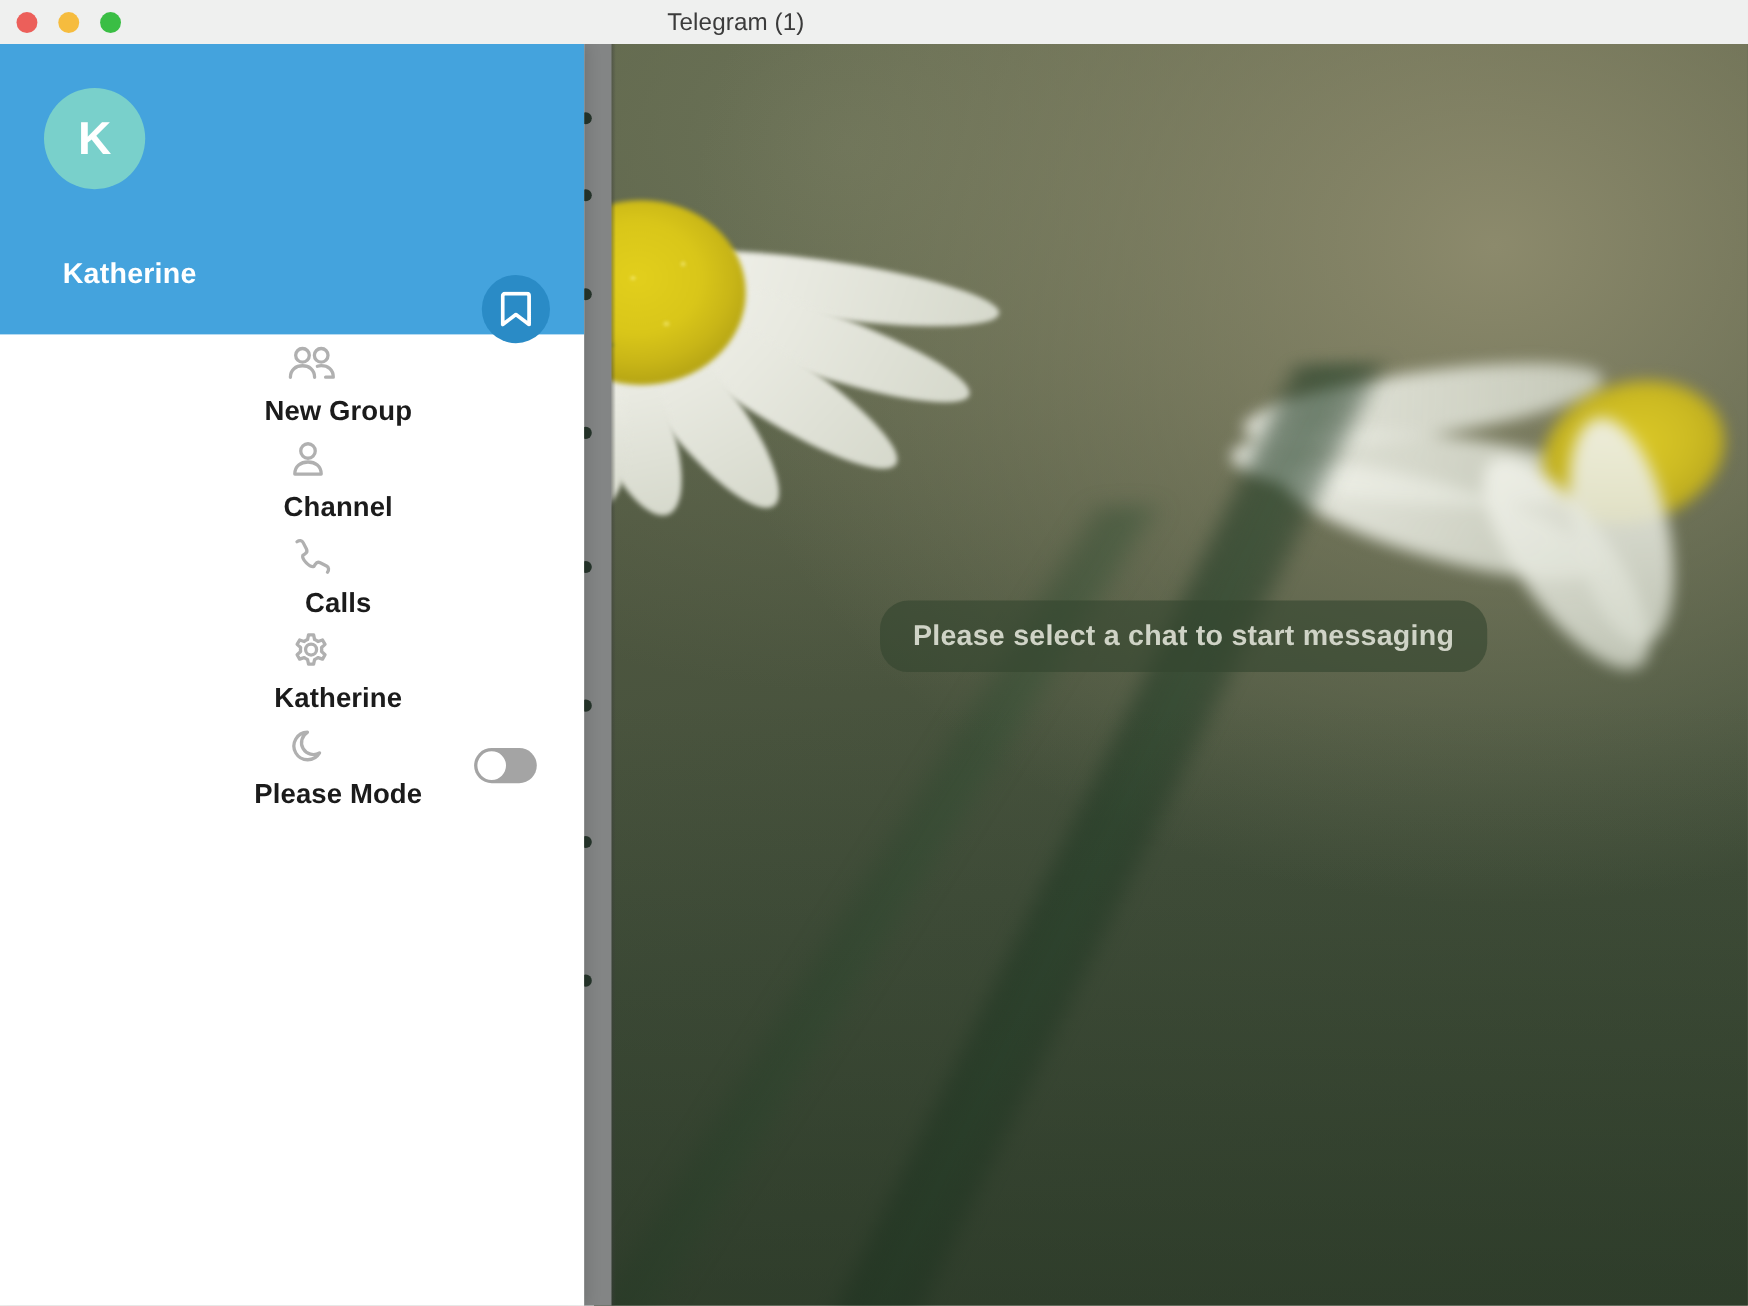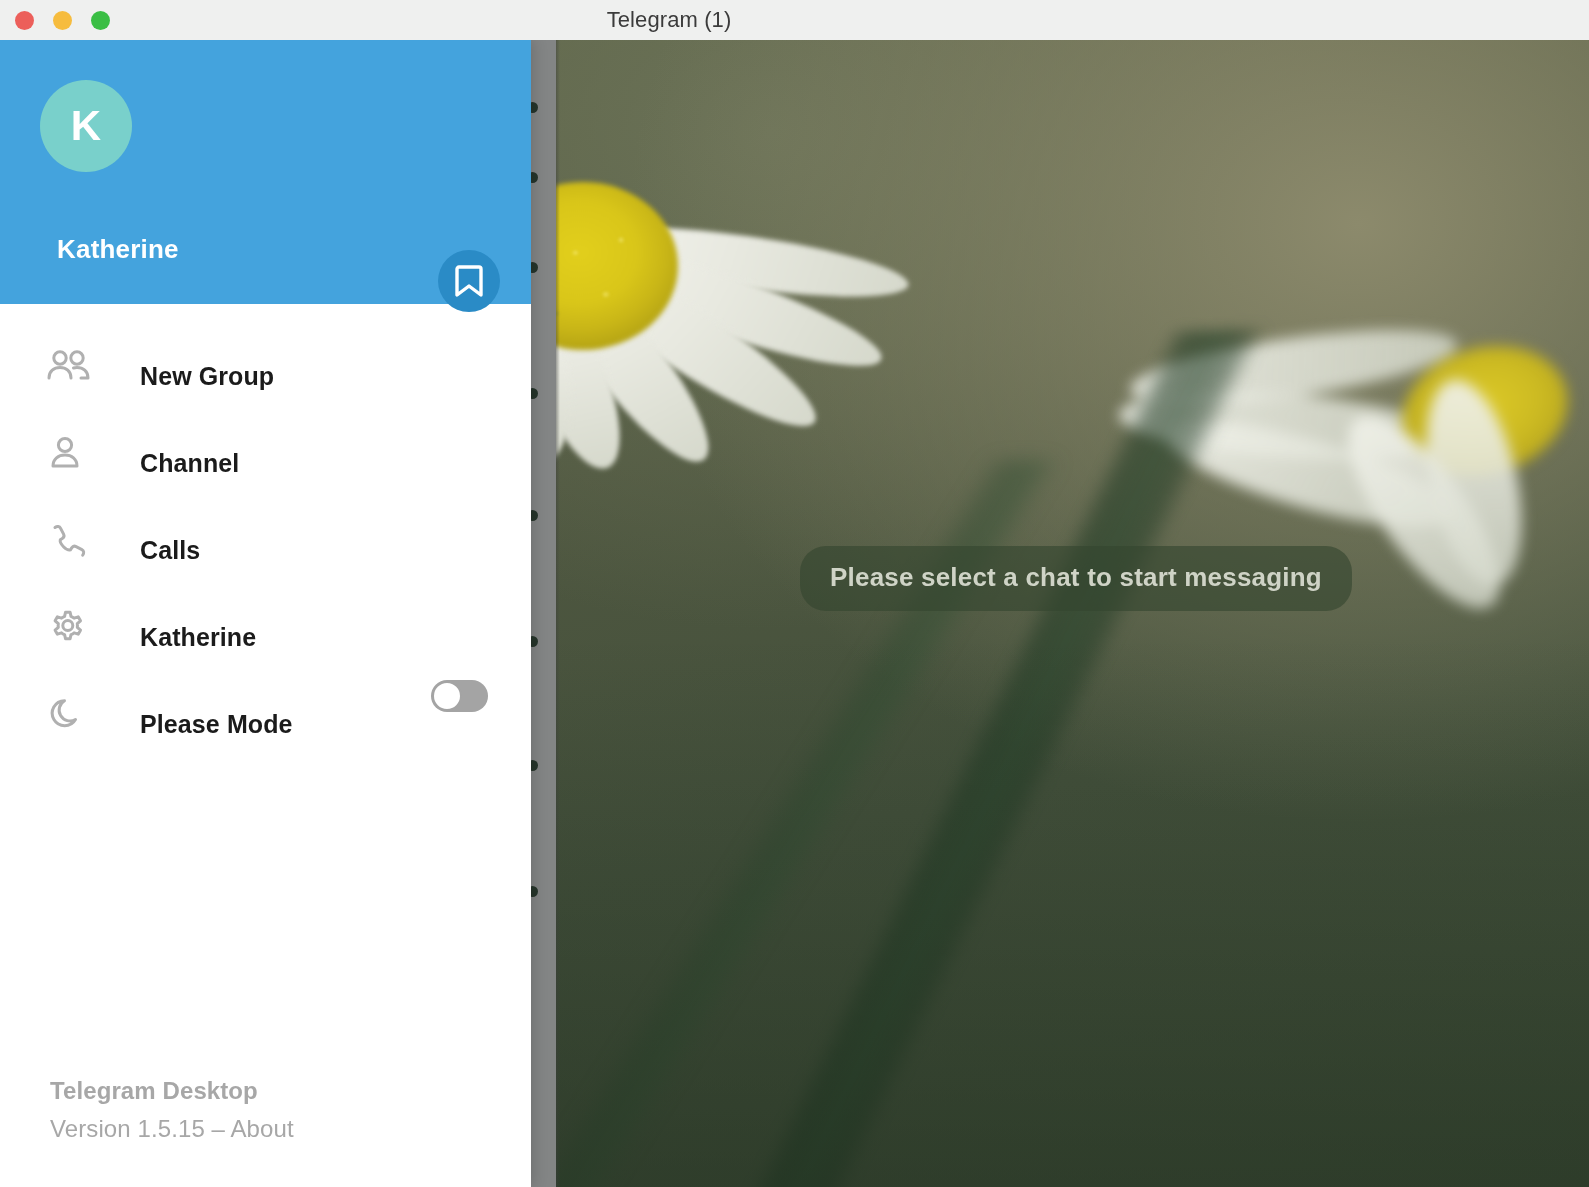--- a/index.html
+++ b/index.html
@@ -208,24 +208,25 @@
     border-radius:50%;
     background:#2a8bc6;
     display:flex; align-items:center; justify-content:center;
     cursor:pointer;
   }
 
   
   .menu { position:absolute; left:0; top:264px; width:531px; }
   .menu-item {
     position:relative;
-    display:flex; align-items:flex-end;
+    display:flex; align-items:center;
     height:87px;
     padding-left:46px;
     cursor:pointer;
+    flex-direction:column;
   }
   .menu-item .mi-icon {
     width:56px; height:48px;
     display:flex; align-items:center; justify-content:flex-start;
     flex:0 0 56px;
   }
   .menu-item .mi-label {
     margin-left:38px;
     font-size:25px;
     font-weight:bold;
@@ -382,24 +383,20 @@
           </svg>
         </span>
         <span class="mi-label">Please Mode</span>
         <span class="toggle">
           <span class="knob"></span>
         </span>
       </div>
 
     </div>
 
-    <div class="drawer-foot">
-      <div class="foot-name">Telegram Desktop</div>
-      <div class="foot-ver">Version 1.5.15 – About</div>
-    </div>
 
   </div>
 
   <div class="titlebar">
     <div class="traffic">
       <span class="light close"></span>
       <span class="light min"></span>
       <span class="light zoom"></span>
     </div>
     <div class="titlebar-title">Telegram (1)</div>

